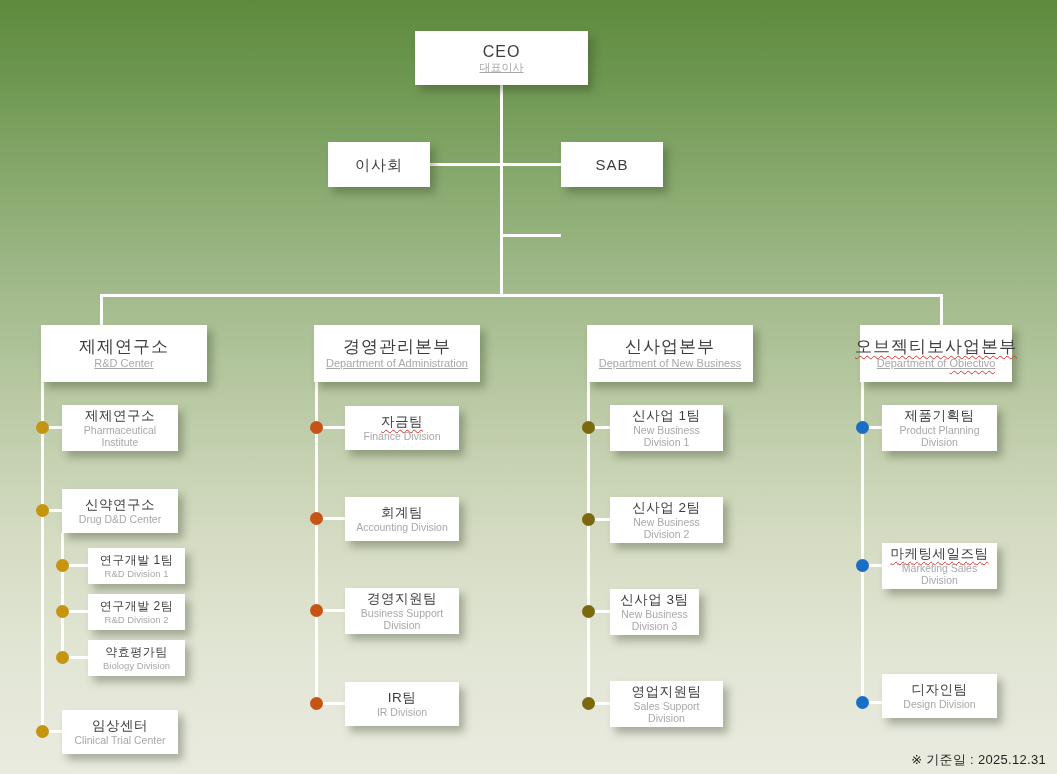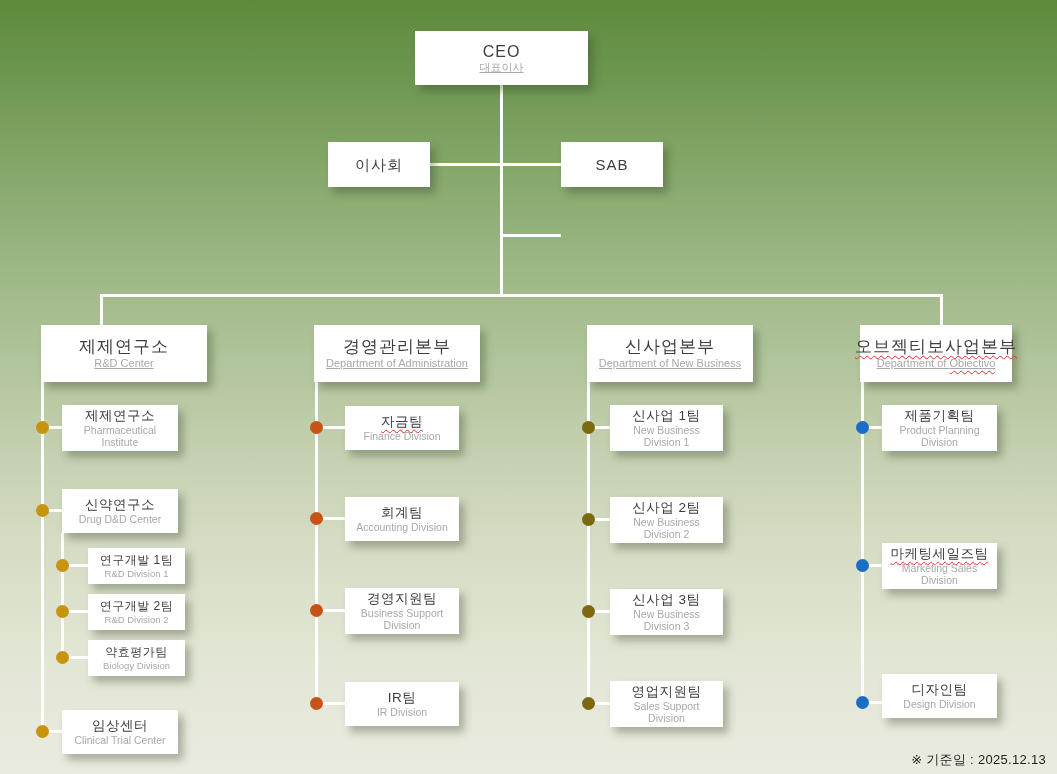--- a/index.html
+++ b/index.html
@@ -164,21 +164,21 @@
   </div>
 
   <div class="box" style="left:610px;top:405px;width:113px;height:46px">
     <div class="t t-sm">신사업 1팀</div>
     <div class="s s-sm">New Business Division 1</div>
   </div>
   <div class="box" style="left:610px;top:497px;width:113px;height:46px">
     <div class="t t-sm">신사업 2팀</div>
     <div class="s s-sm">New Business Division 2</div>
   </div>
-  <div class="box" style="left:610px;top:589px;width:113px;height:46px">
+  <div class="box" style="left:610px;top:589px;width:89px;height:46px">
     <div class="t t-sm">신사업 3팀</div>
     <div class="s s-sm">New Business Division 3</div>
   </div>
   <div class="box" style="left:610px;top:681px;width:113px;height:46px">
     <div class="t t-sm">영업지원팀</div>
     <div class="s s-sm">Sales Support Division</div>
   </div>
 
   <div class="box" style="left:882px;top:405px;width:115px;height:46px">
     <div class="t t-sm">제품기획팀</div>
@@ -186,15 +186,15 @@
   </div>
   <div class="box" style="left:882px;top:543px;width:115px;height:46px">
     <div class="t t-sm sq">마케팅세일즈팀</div>
     <div class="s s-sm">Marketing Sales Division</div>
   </div>
   <div class="box" style="left:882px;top:674px;width:115px;height:44px">
     <div class="t t-sm">디자인팀</div>
     <div class="s s-sm">Design Division</div>
   </div>
 
-  <div class="footnote">※ 기준일 : 2025.12.13</div>
+  <div class="footnote">※ 기준일 : 2025.12.31</div>
 
 </div>
 
 </body></html>

